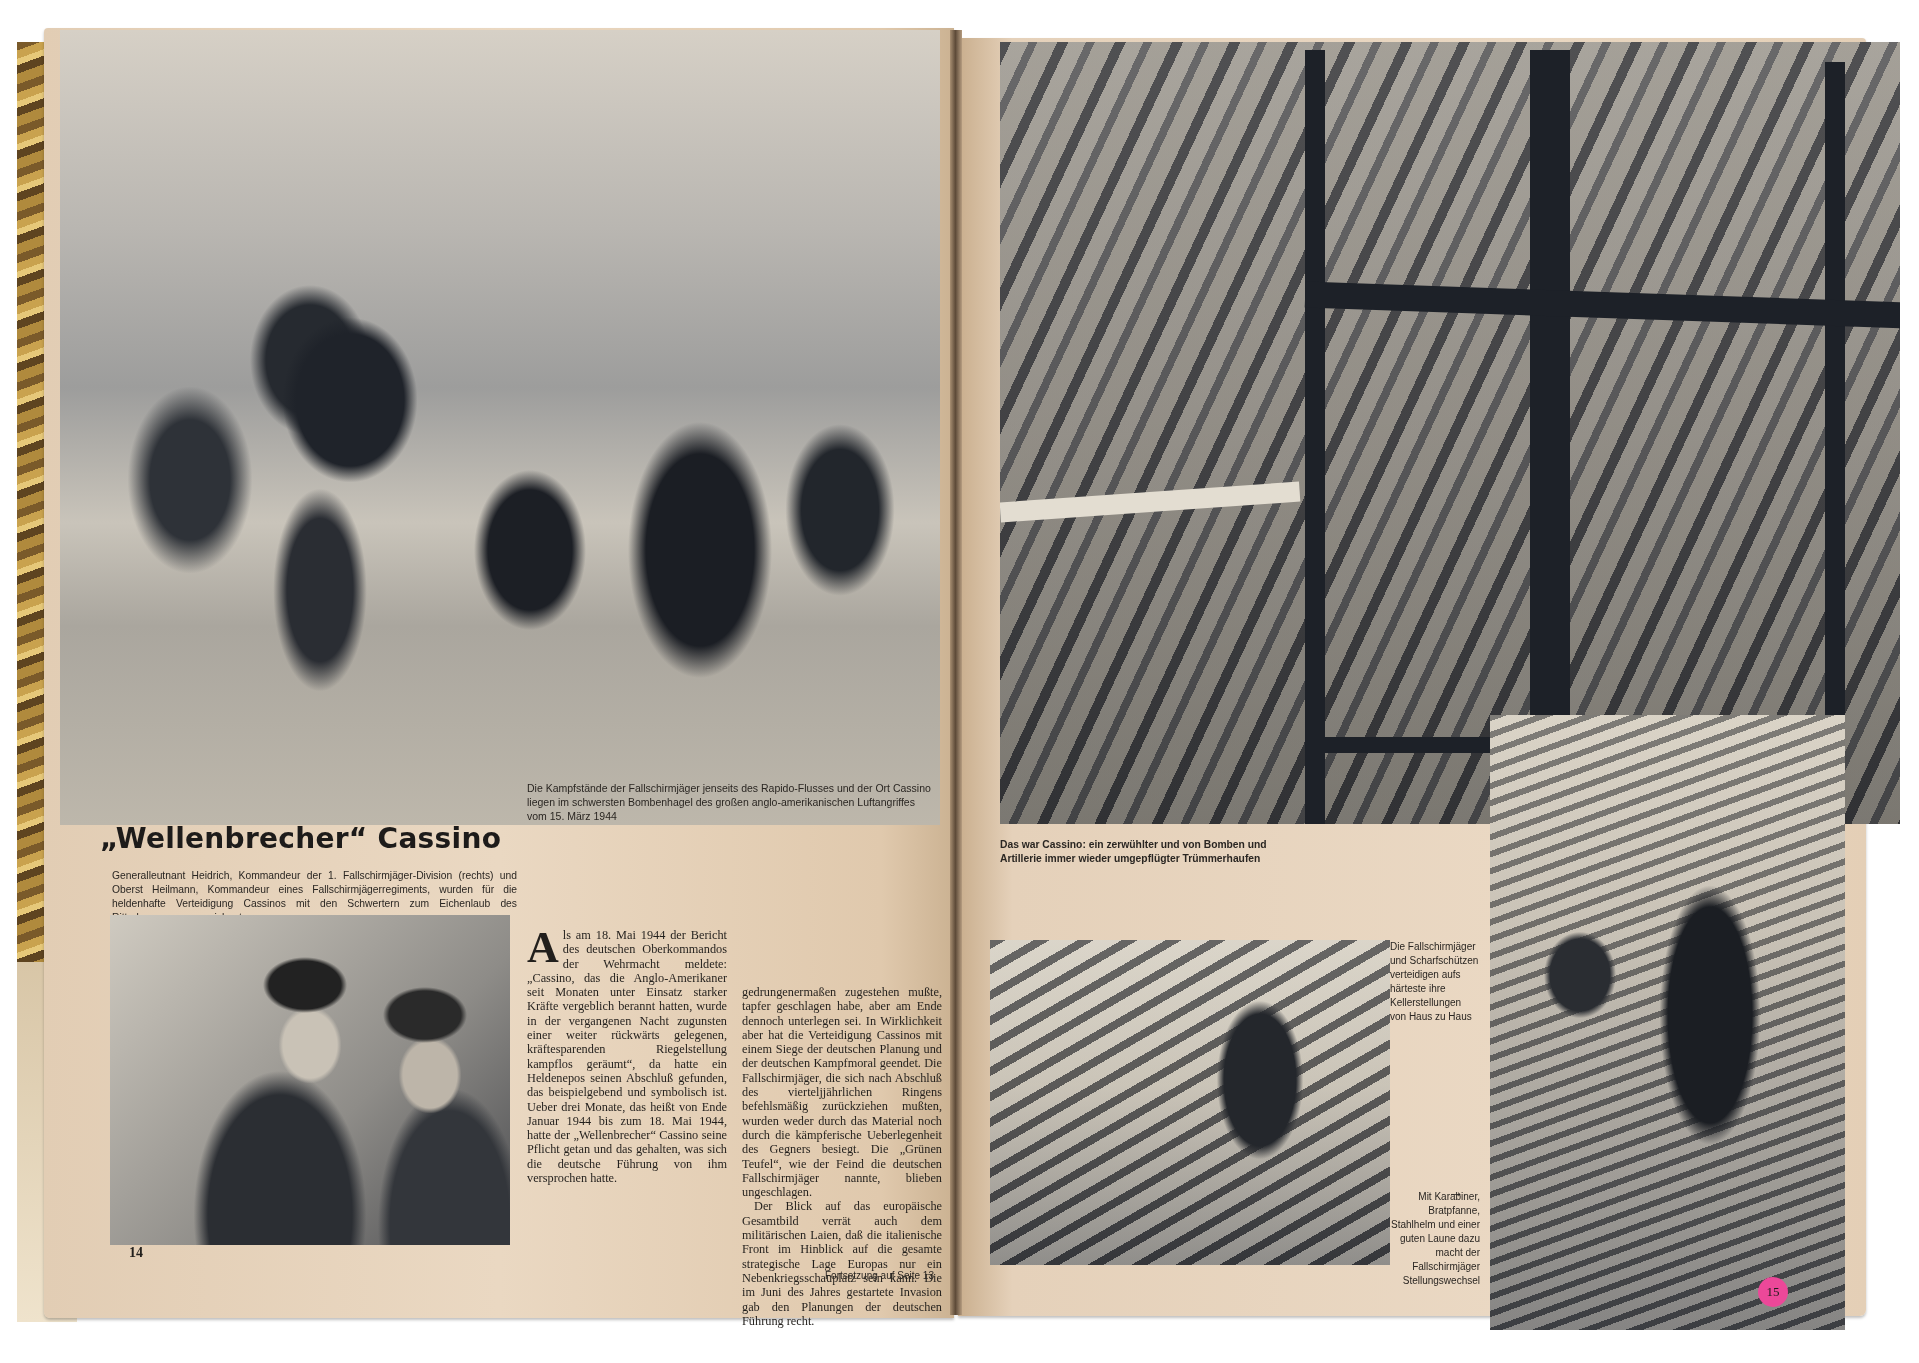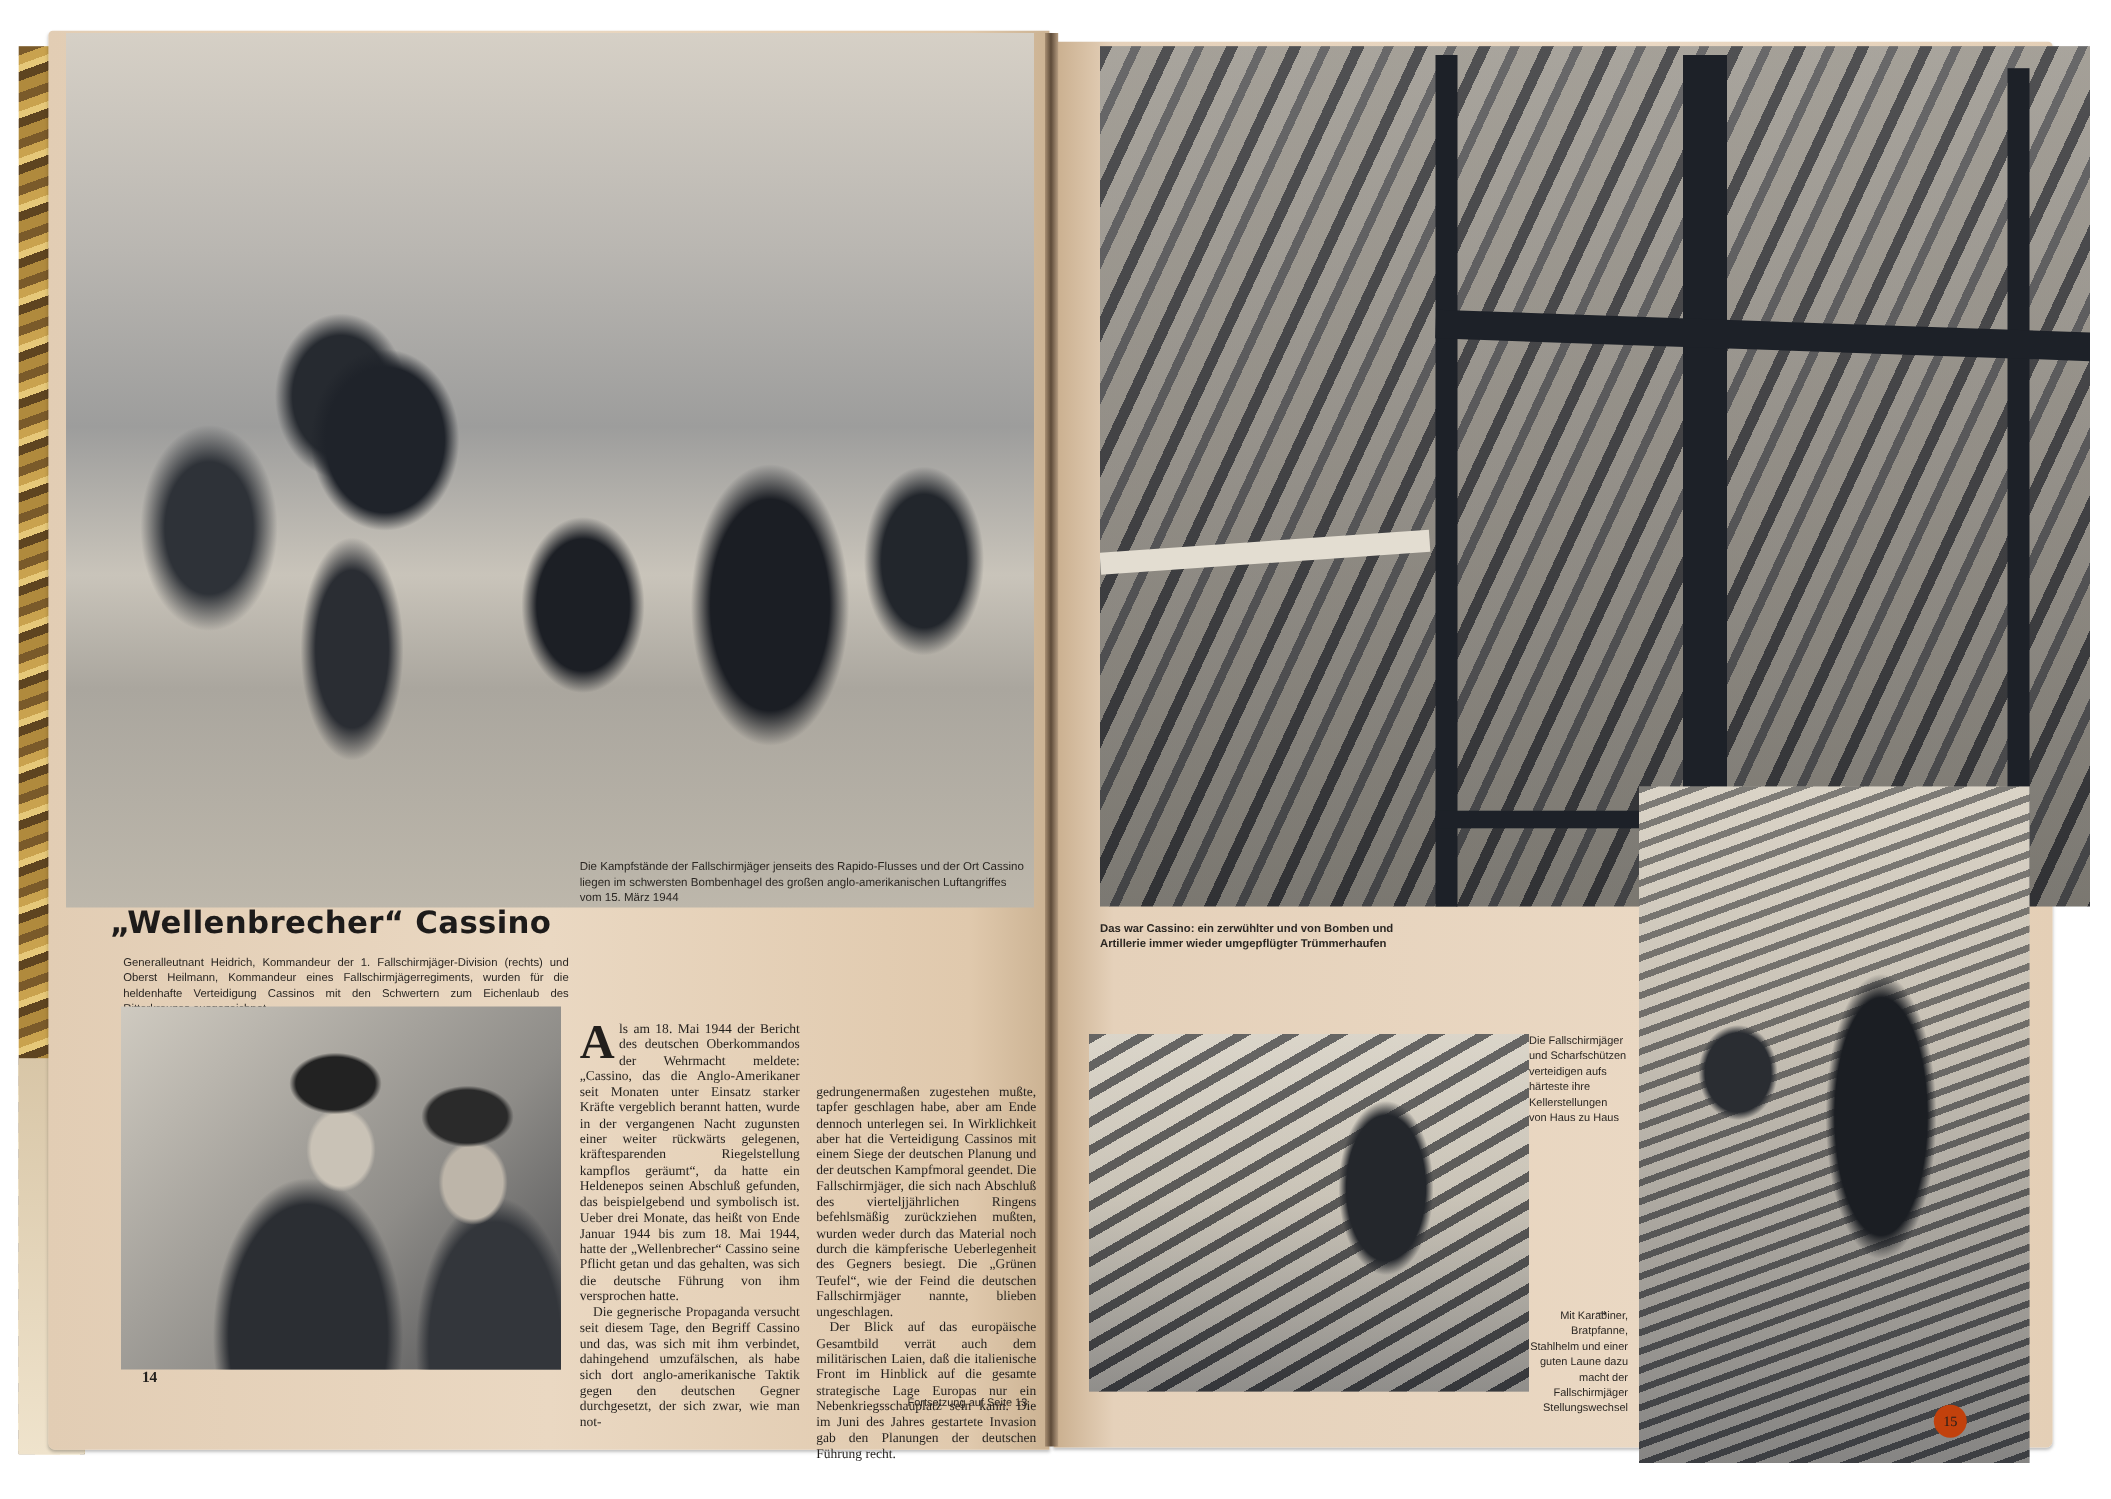--- a/index.html
+++ b/index.html
@@ -63,21 +63,21 @@
   #karabiner-caption{left:1388px;top:1190px;width:92px;text-align:right;font-size:10px;line-height:14px;}
   #arrow{left:1448px;top:1183px;font-size:16px;color:#1d1b1a;}
   .col{font-family:"Liberation Serif",serif;font-size:12.3px;line-height:14.3px;color:#221f1c;text-align:justify;}
   #col-1{left:527px;top:928px;width:200px;}
   #col-2{left:742px;top:985px;width:200px;}
   .dropcap{float:left;font-size:44px;line-height:36px;margin:2px 4px 0 0;font-weight:bold;}
   .para{margin:0;text-indent:0;}
   .para.indent{text-indent:12px;}
   #continued{left:825px;top:1270px;font-size:10px;color:#2a2622;}
   #page-num-left{left:100px;top:1245px;font-family:"Liberation Serif",serif;font-weight:bold;font-size:14px;color:#221f1c;margin-left:29px;}
-  #page-num-right{left:1758px;top:1277px;width:30px;height:30px;border-radius:50%;background:#c2410c;
+  #page-num-right{left:1758px;top:1277px;width:30px;height:30px;border-radius:50%;background:#ec4899;
     font-family:"Liberation Serif",serif;font-size:13px;color:#1e1c1a;text-align:center;line-height:30px;}
 </style>
 </head>
 <body>
 
 <div id="cover-strip" class="abs"></div>
 
 <div id="page-left" class="abs page"></div>
 <div id="page-right" class="abs page"></div>
 <div id="spine" class="abs"></div>
@@ -87,21 +87,20 @@
 <div id="title" class="abs">„Wellenbrecher“ Cassino</div>
 
 <div id="bombing-caption" class="abs caption">Die Kampfstände der Fallschirmjäger jenseits des Rapido-Flusses und der Ort Cassino liegen im schwersten Bombenhagel des großen anglo-amerikanischen Luftangriffes vom 15. März 1944</div>
 
 <div id="officers-caption" class="abs caption">Generalleutnant Heidrich, Kommandeur der 1. Fallschirmjäger-Division (rechts) und Oberst Heilmann, Kommandeur eines Fallschirmjägerregiments, wurden für die heldenhafte Verteidigung Cassinos mit den Schwertern zum Eichenlaub des Ritterkreuzes ausgezeichnet</div>
 
 <div id="photo-officers" class="abs photo"></div>
 
 <div id="col-1" class="abs col">
   <p class="para"><span class="dropcap">A</span><span>ls am 18. Mai 1944 der Bericht des deutschen Oberkommandos der Wehrmacht meldete: „Cassino, das die Anglo-Amerikaner seit Monaten unter Einsatz starker Kräfte vergeblich berannt hatten, wurde in der vergangenen Nacht zugunsten einer weiter rückwärts gelegenen, kräftesparenden Riegelstellung kampflos geräumt“, da hatte ein Heldenepos seinen Abschluß gefunden, das beispielgebend und symbolisch ist. Ueber drei Monate, das heißt von Ende Januar 1944 bis zum 18. Mai 1944, hatte der „Wellenbrecher“ Cassino seine Pflicht getan und das gehalten, was sich die deutsche Führung von ihm versprochen hatte.</span></p>
-  <p class="para indent">Die gegnerische Propaganda versucht seit diesem Tage, den Begriff Cassino und das, was sich mit ihm verbindet, dahingehend umzufälschen, als habe sich dort anglo-amerikanische Taktik gegen den deutschen Gegner durchgesetzt, der sich zwar, wie man not-</p>
 </div>
 
 <div id="col-2" class="abs col">
   <p class="para">gedrungenermaßen zugestehen mußte, tapfer geschlagen habe, aber am Ende dennoch unterlegen sei. In Wirklichkeit aber hat die Verteidigung Cassinos mit einem Siege der deutschen Planung und der deutschen Kampfmoral geendet. Die Fallschirmjäger, die sich nach Abschluß des vierteljjährlichen Ringens befehlsmäßig zurückziehen mußten, wurden weder durch das Material noch durch die kämpferische Ueberlegenheit des Gegners besiegt. Die „Grünen Teufel“, wie der Feind die deutschen Fallschirmjäger nannte, blieben ungeschlagen.</p>
   <p class="para indent">Der Blick auf das europäische Gesamtbild verrät auch dem militärischen Laien, daß die italienische Front im Hinblick auf die gesamte strategische Lage Europas nur ein Nebenkriegsschauplatz sein kann. Die im Juni des Jahres gestartete Invasion gab den Planungen der deutschen Führung recht.</p>
 </div>
 
 <div id="continued" class="abs">Fortsetzung auf Seite 13</div>
 
 <div id="page-num-left" class="abs">14</div>

